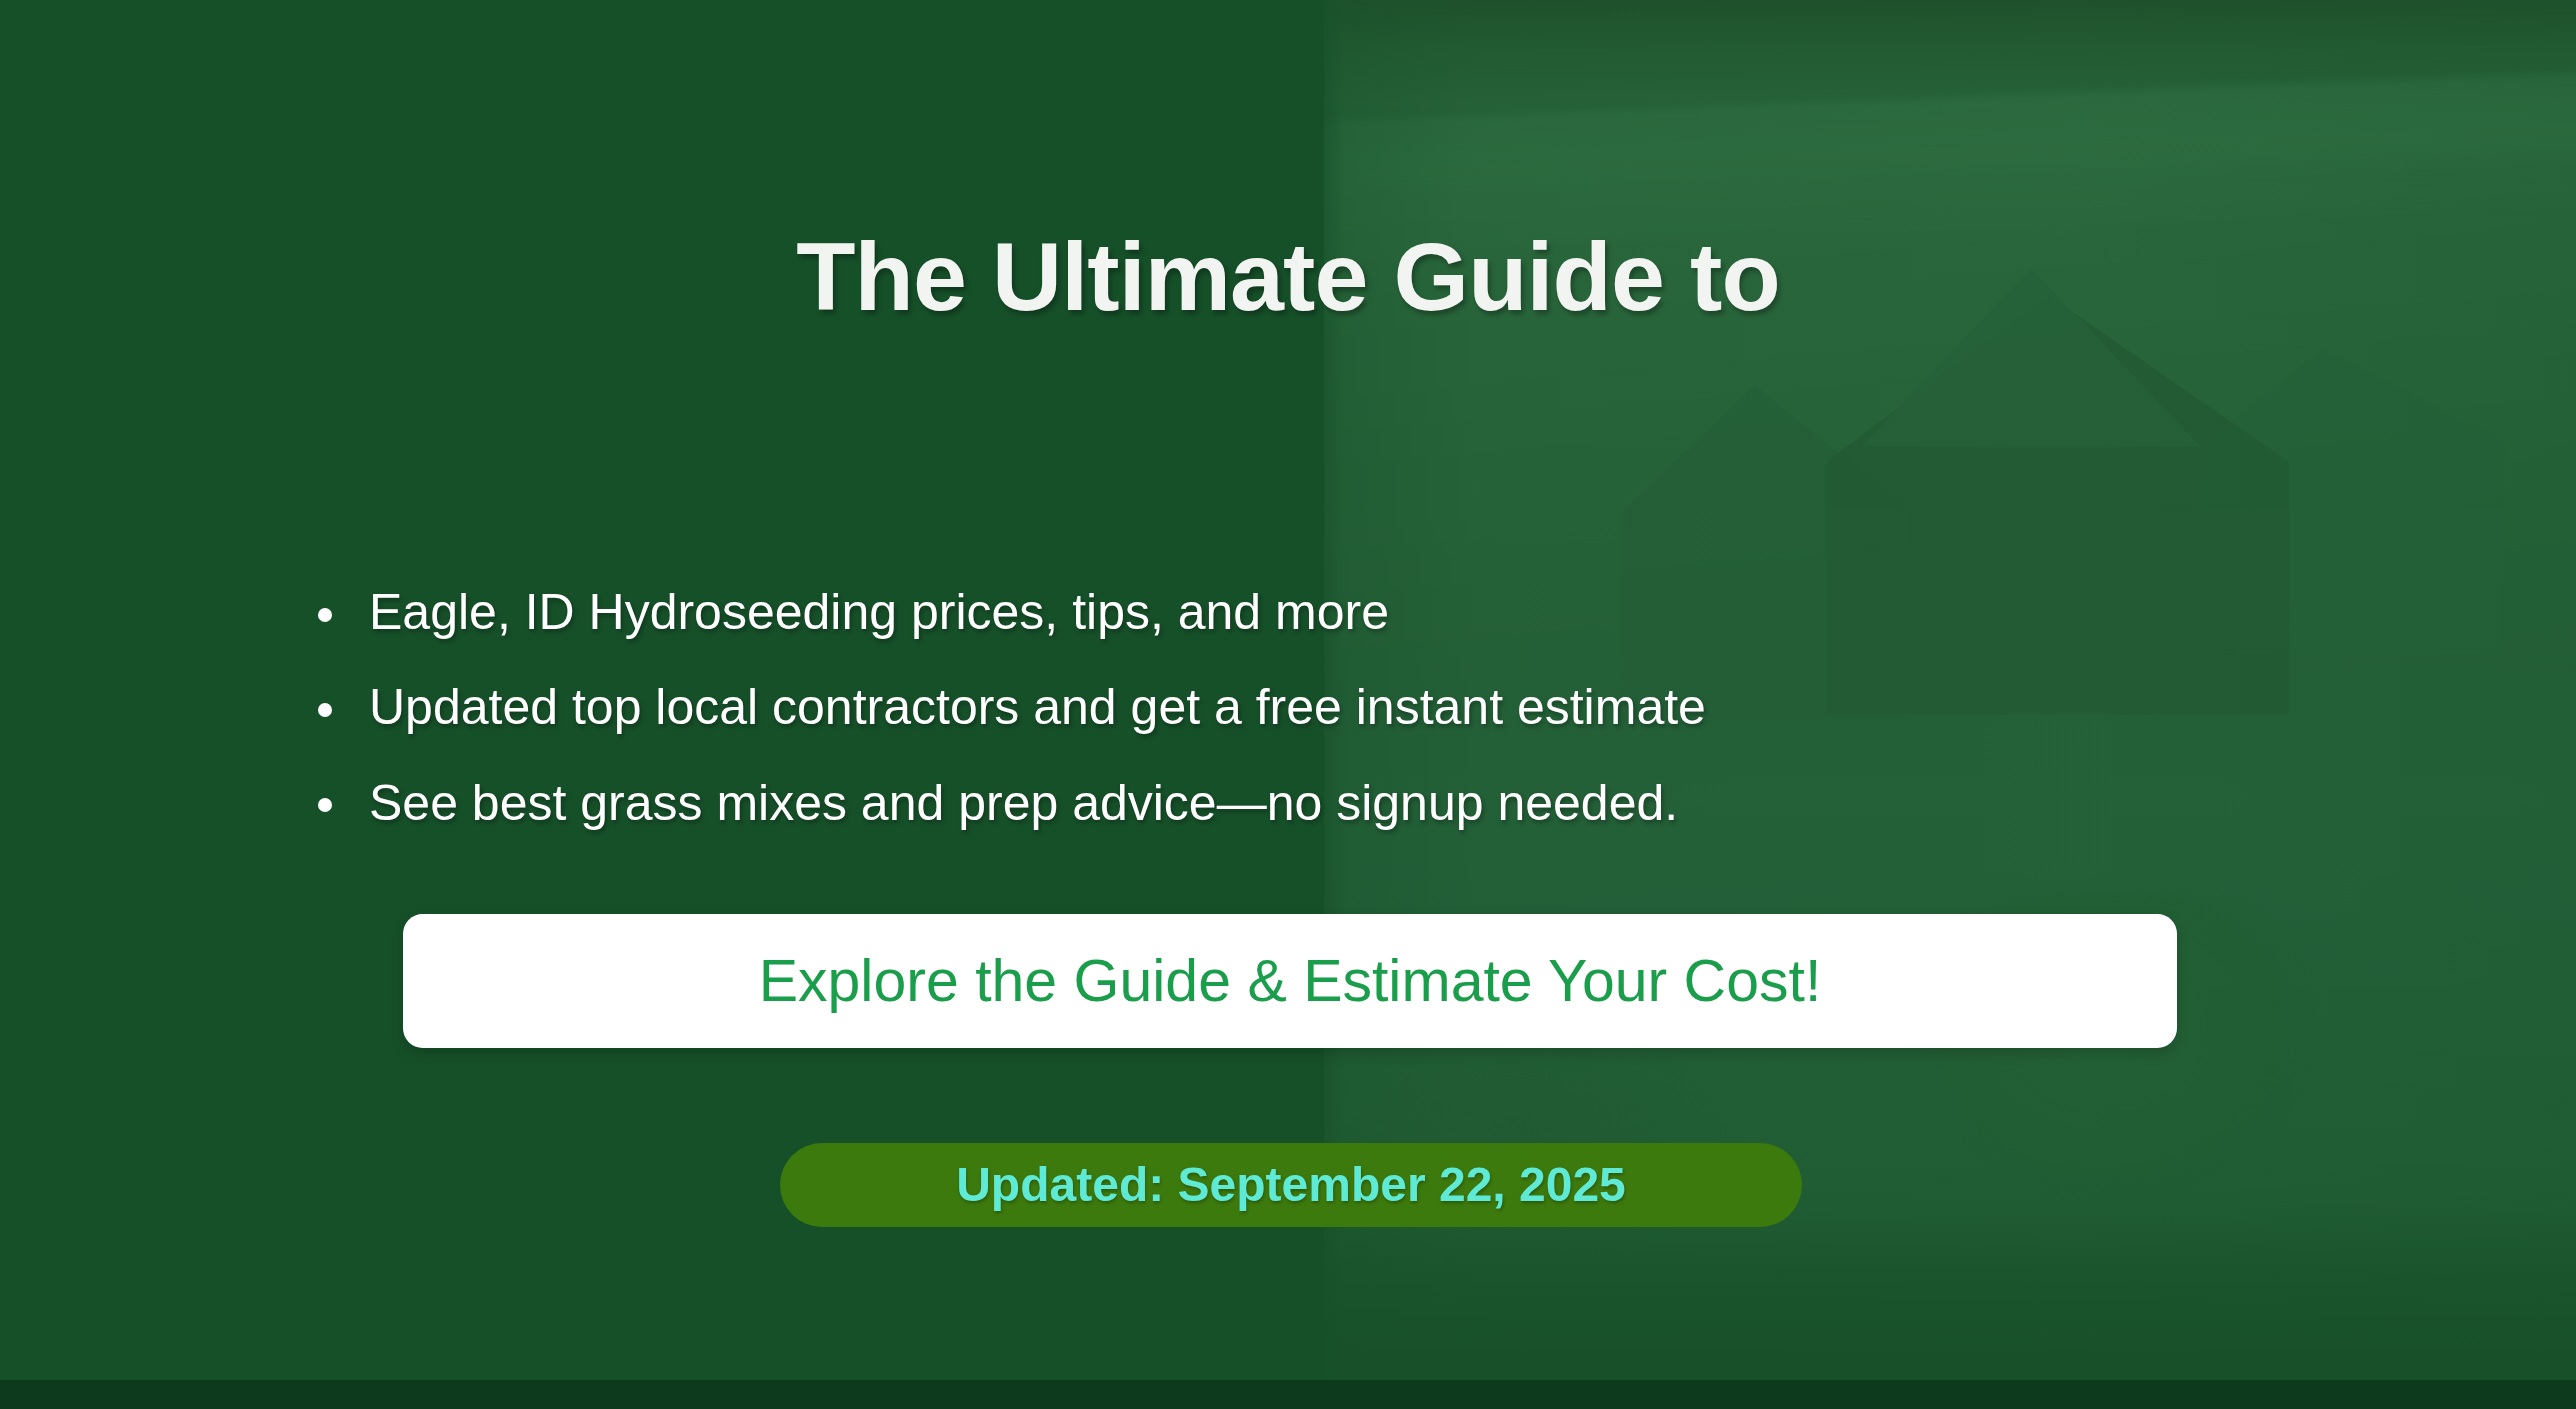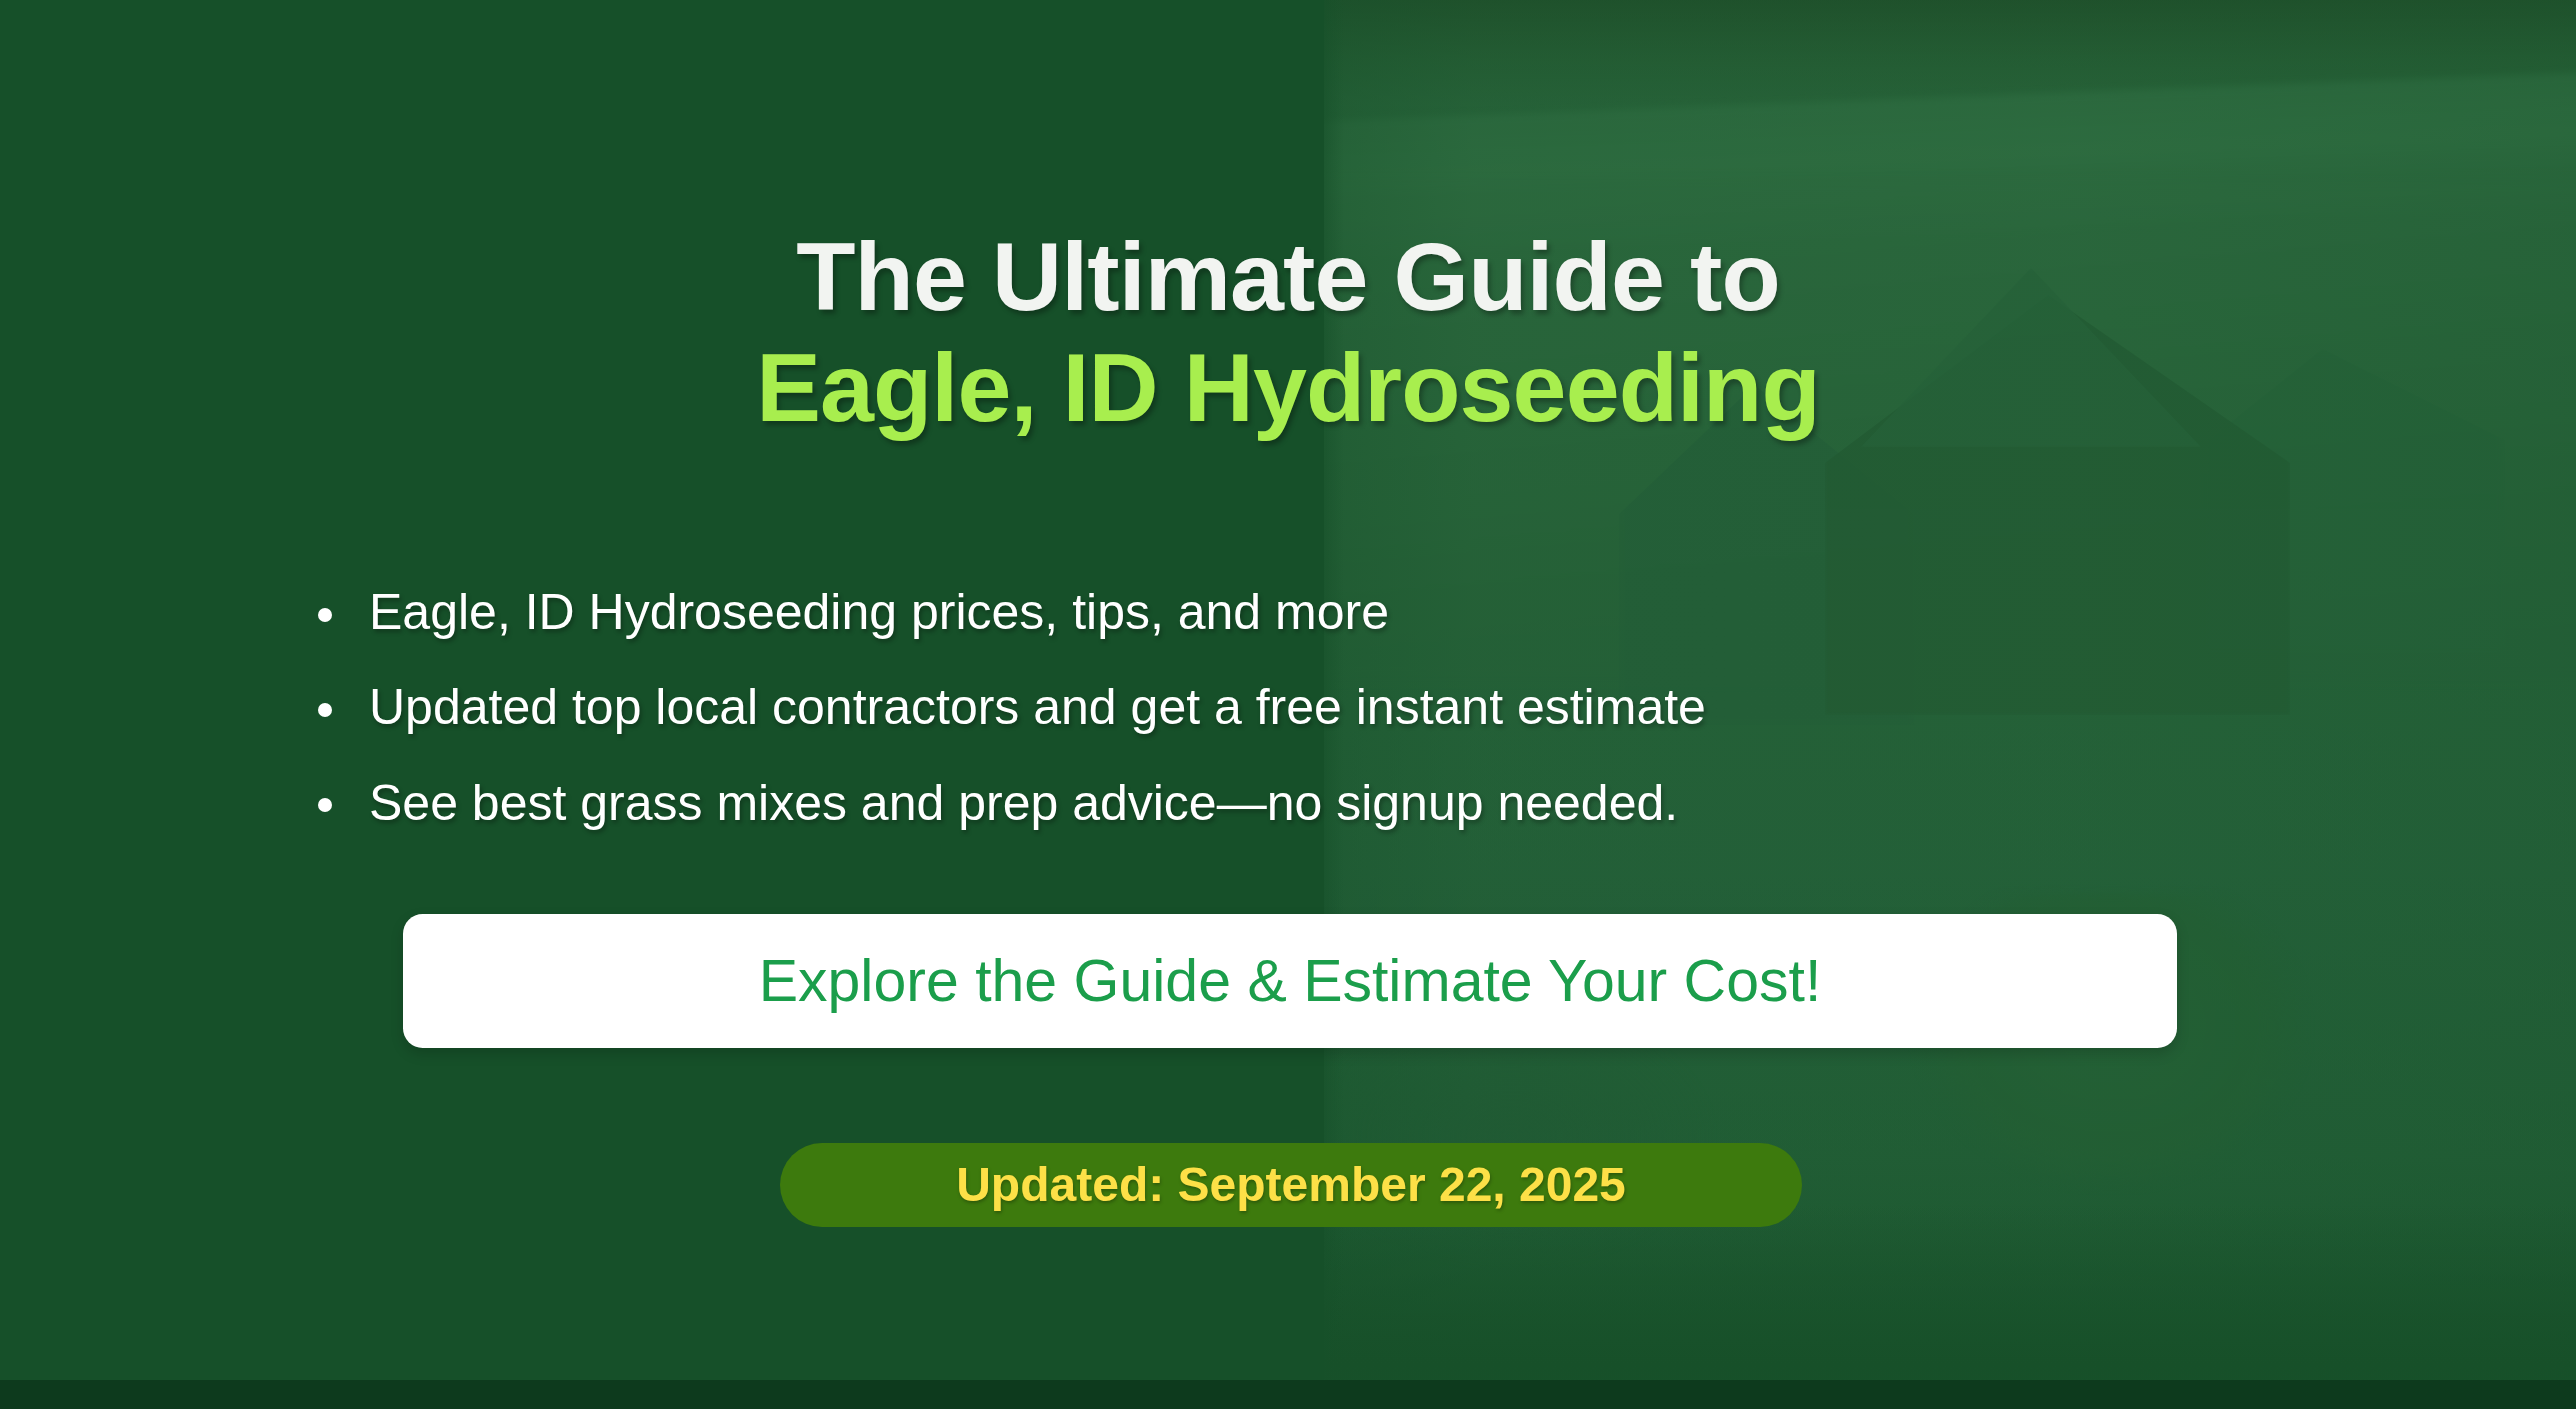--- a/index.html
+++ b/index.html
@@ -208,21 +208,21 @@
   }
 
   .badge {
     position: absolute;
     left: 780px;
     top: 1143px;
     width: 1022px;
     height: 84px;
     background: #3D7A0D;
     border-radius: 42px;
-    color: #fde047;
+    color: #5eead4;
     font-size: 48px;
     font-weight: 700;
     display: flex;
     align-items: center;
     justify-content: center;
     line-height: 1;
     text-shadow: 0.9px 1.8px 3.6px rgba(0,0,0,.28);
   }
 </style>
 </head>
@@ -243,21 +243,20 @@
     <div class="tree"></div>
     <div class="tint"></div>
     <div class="bottomfade"></div>
   </div>
   <div class="seam"></div>
 
   <div class="content">
 
     <h1 class="headline">
       <span class="line1">The Ultimate Guide to</span>
-      <span class="line2">Eagle, ID Hydroseeding</span>
     </h1>
 
     <ul class="bullets">
       <li>
         <span class="dot"></span>
         <span>Eagle, ID Hydroseeding prices, tips, and more</span>
       </li>
       <li>
         <span class="dot"></span>
         <span>Updated top local contractors and get a free instant estimate</span>

